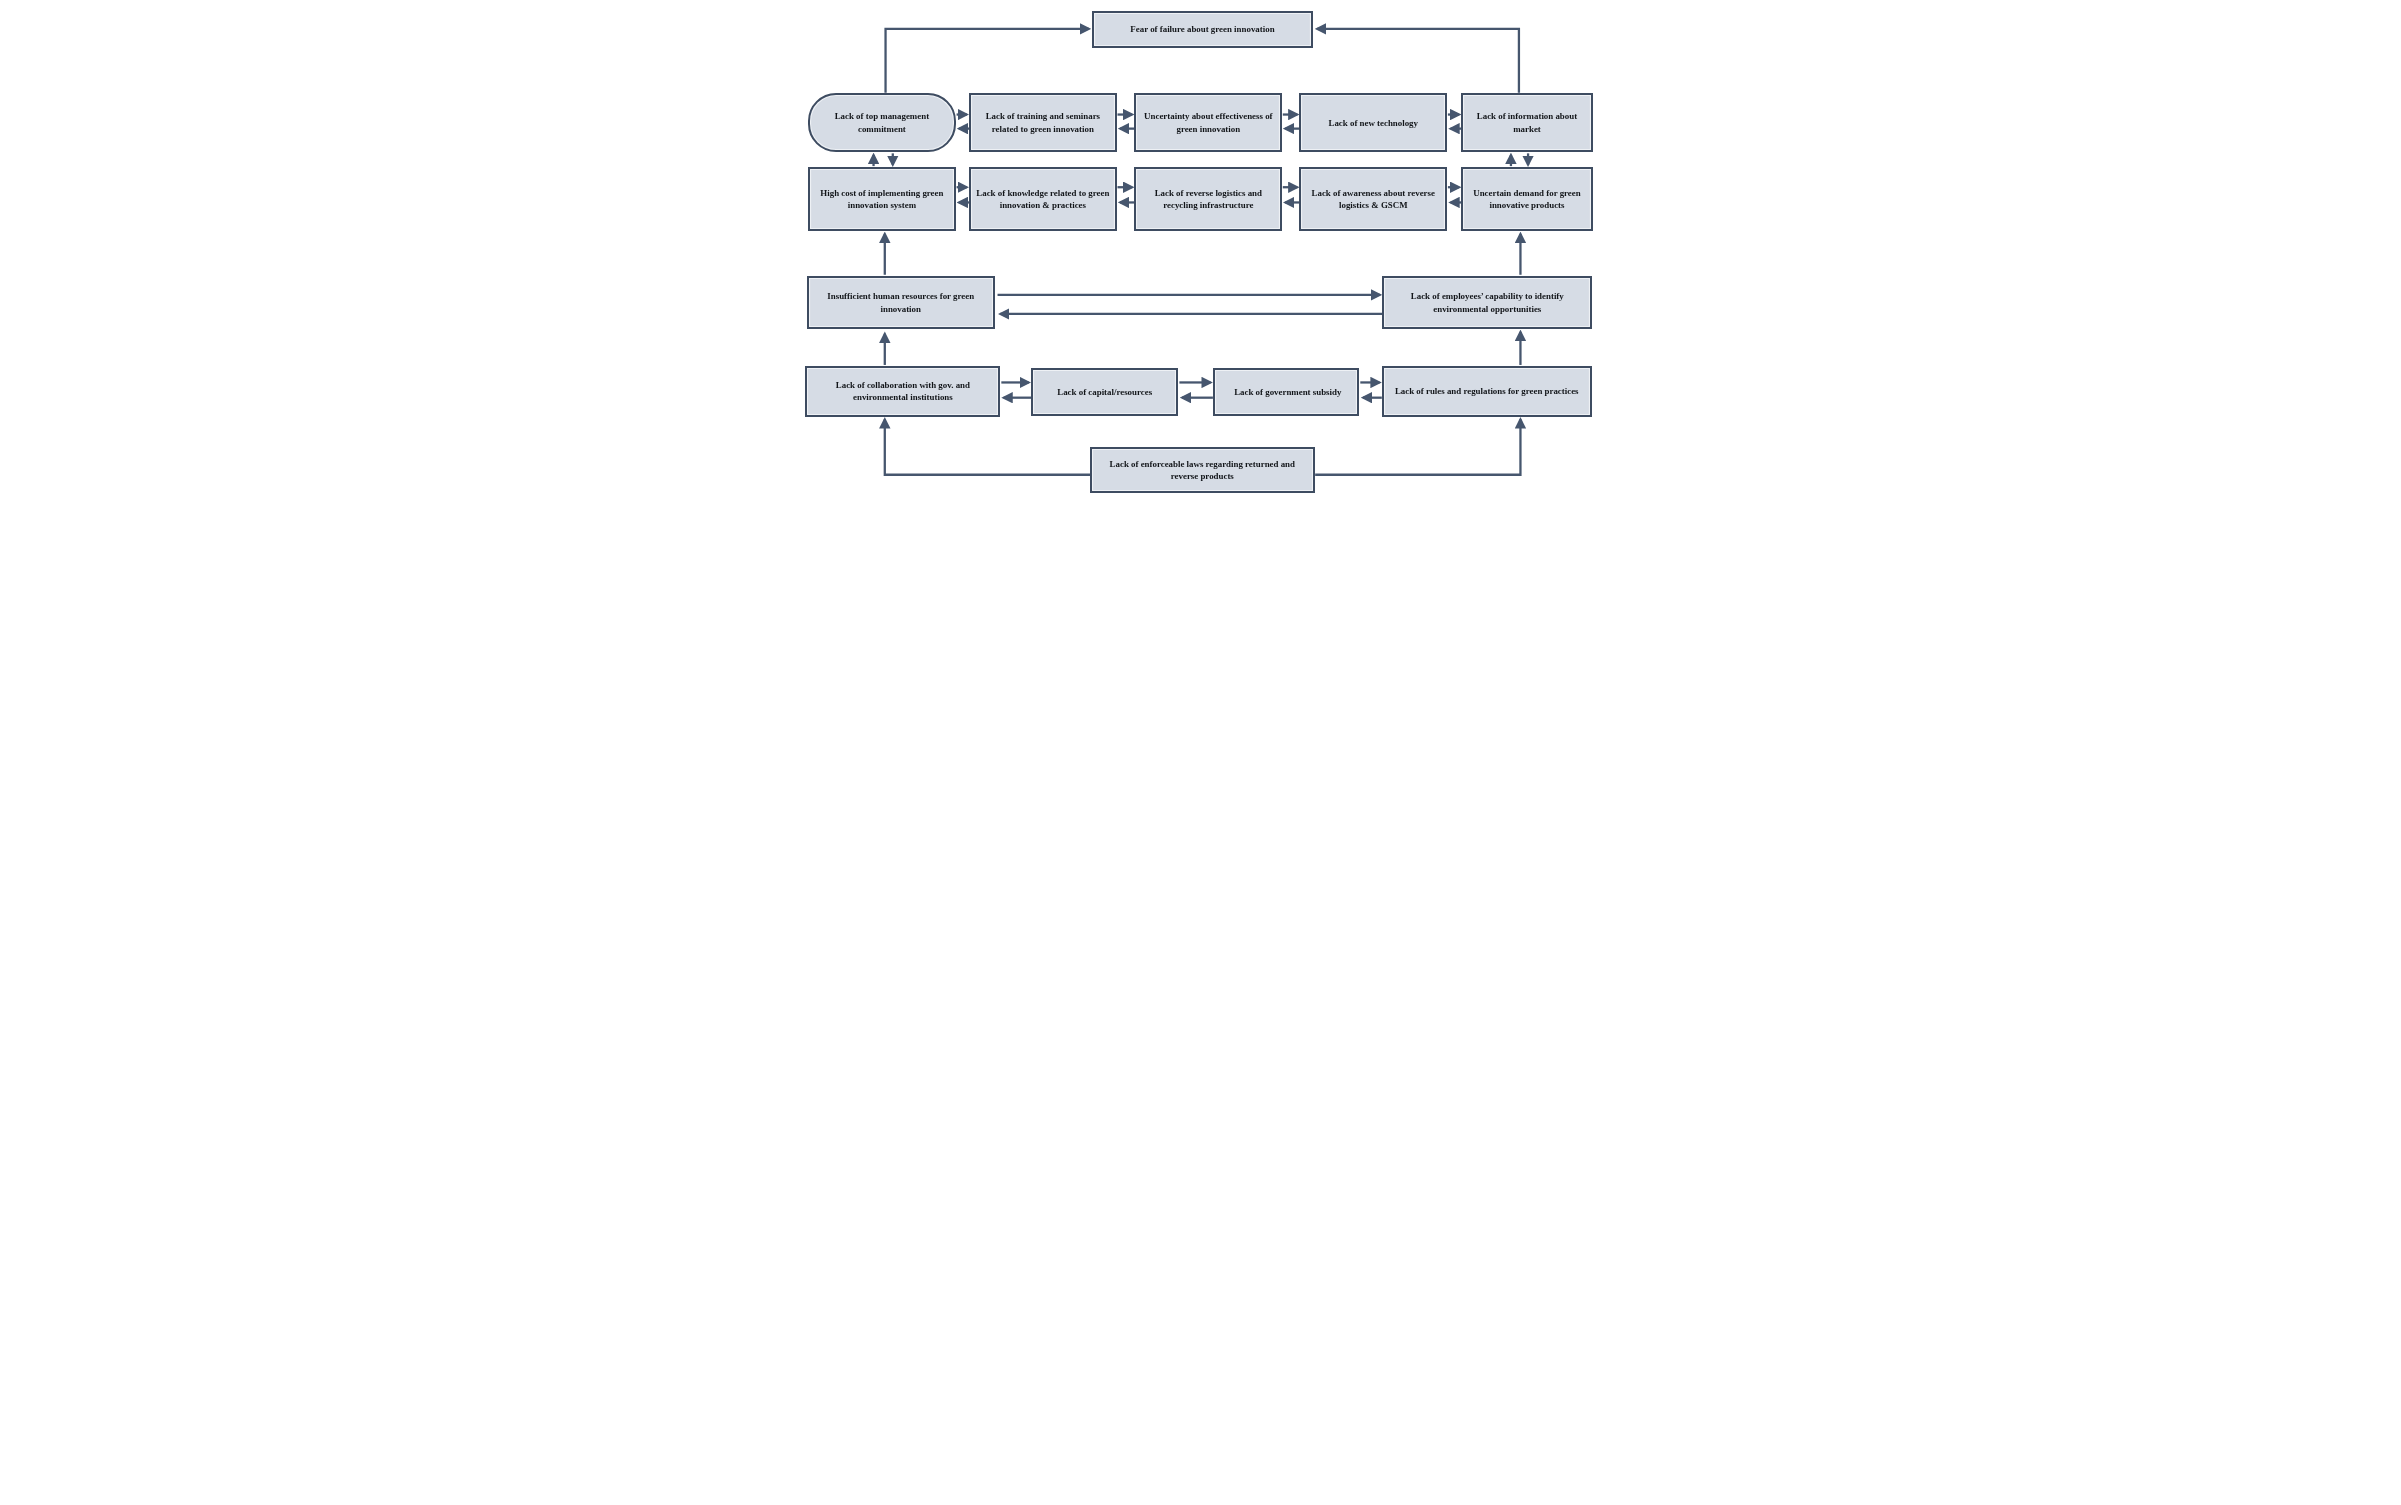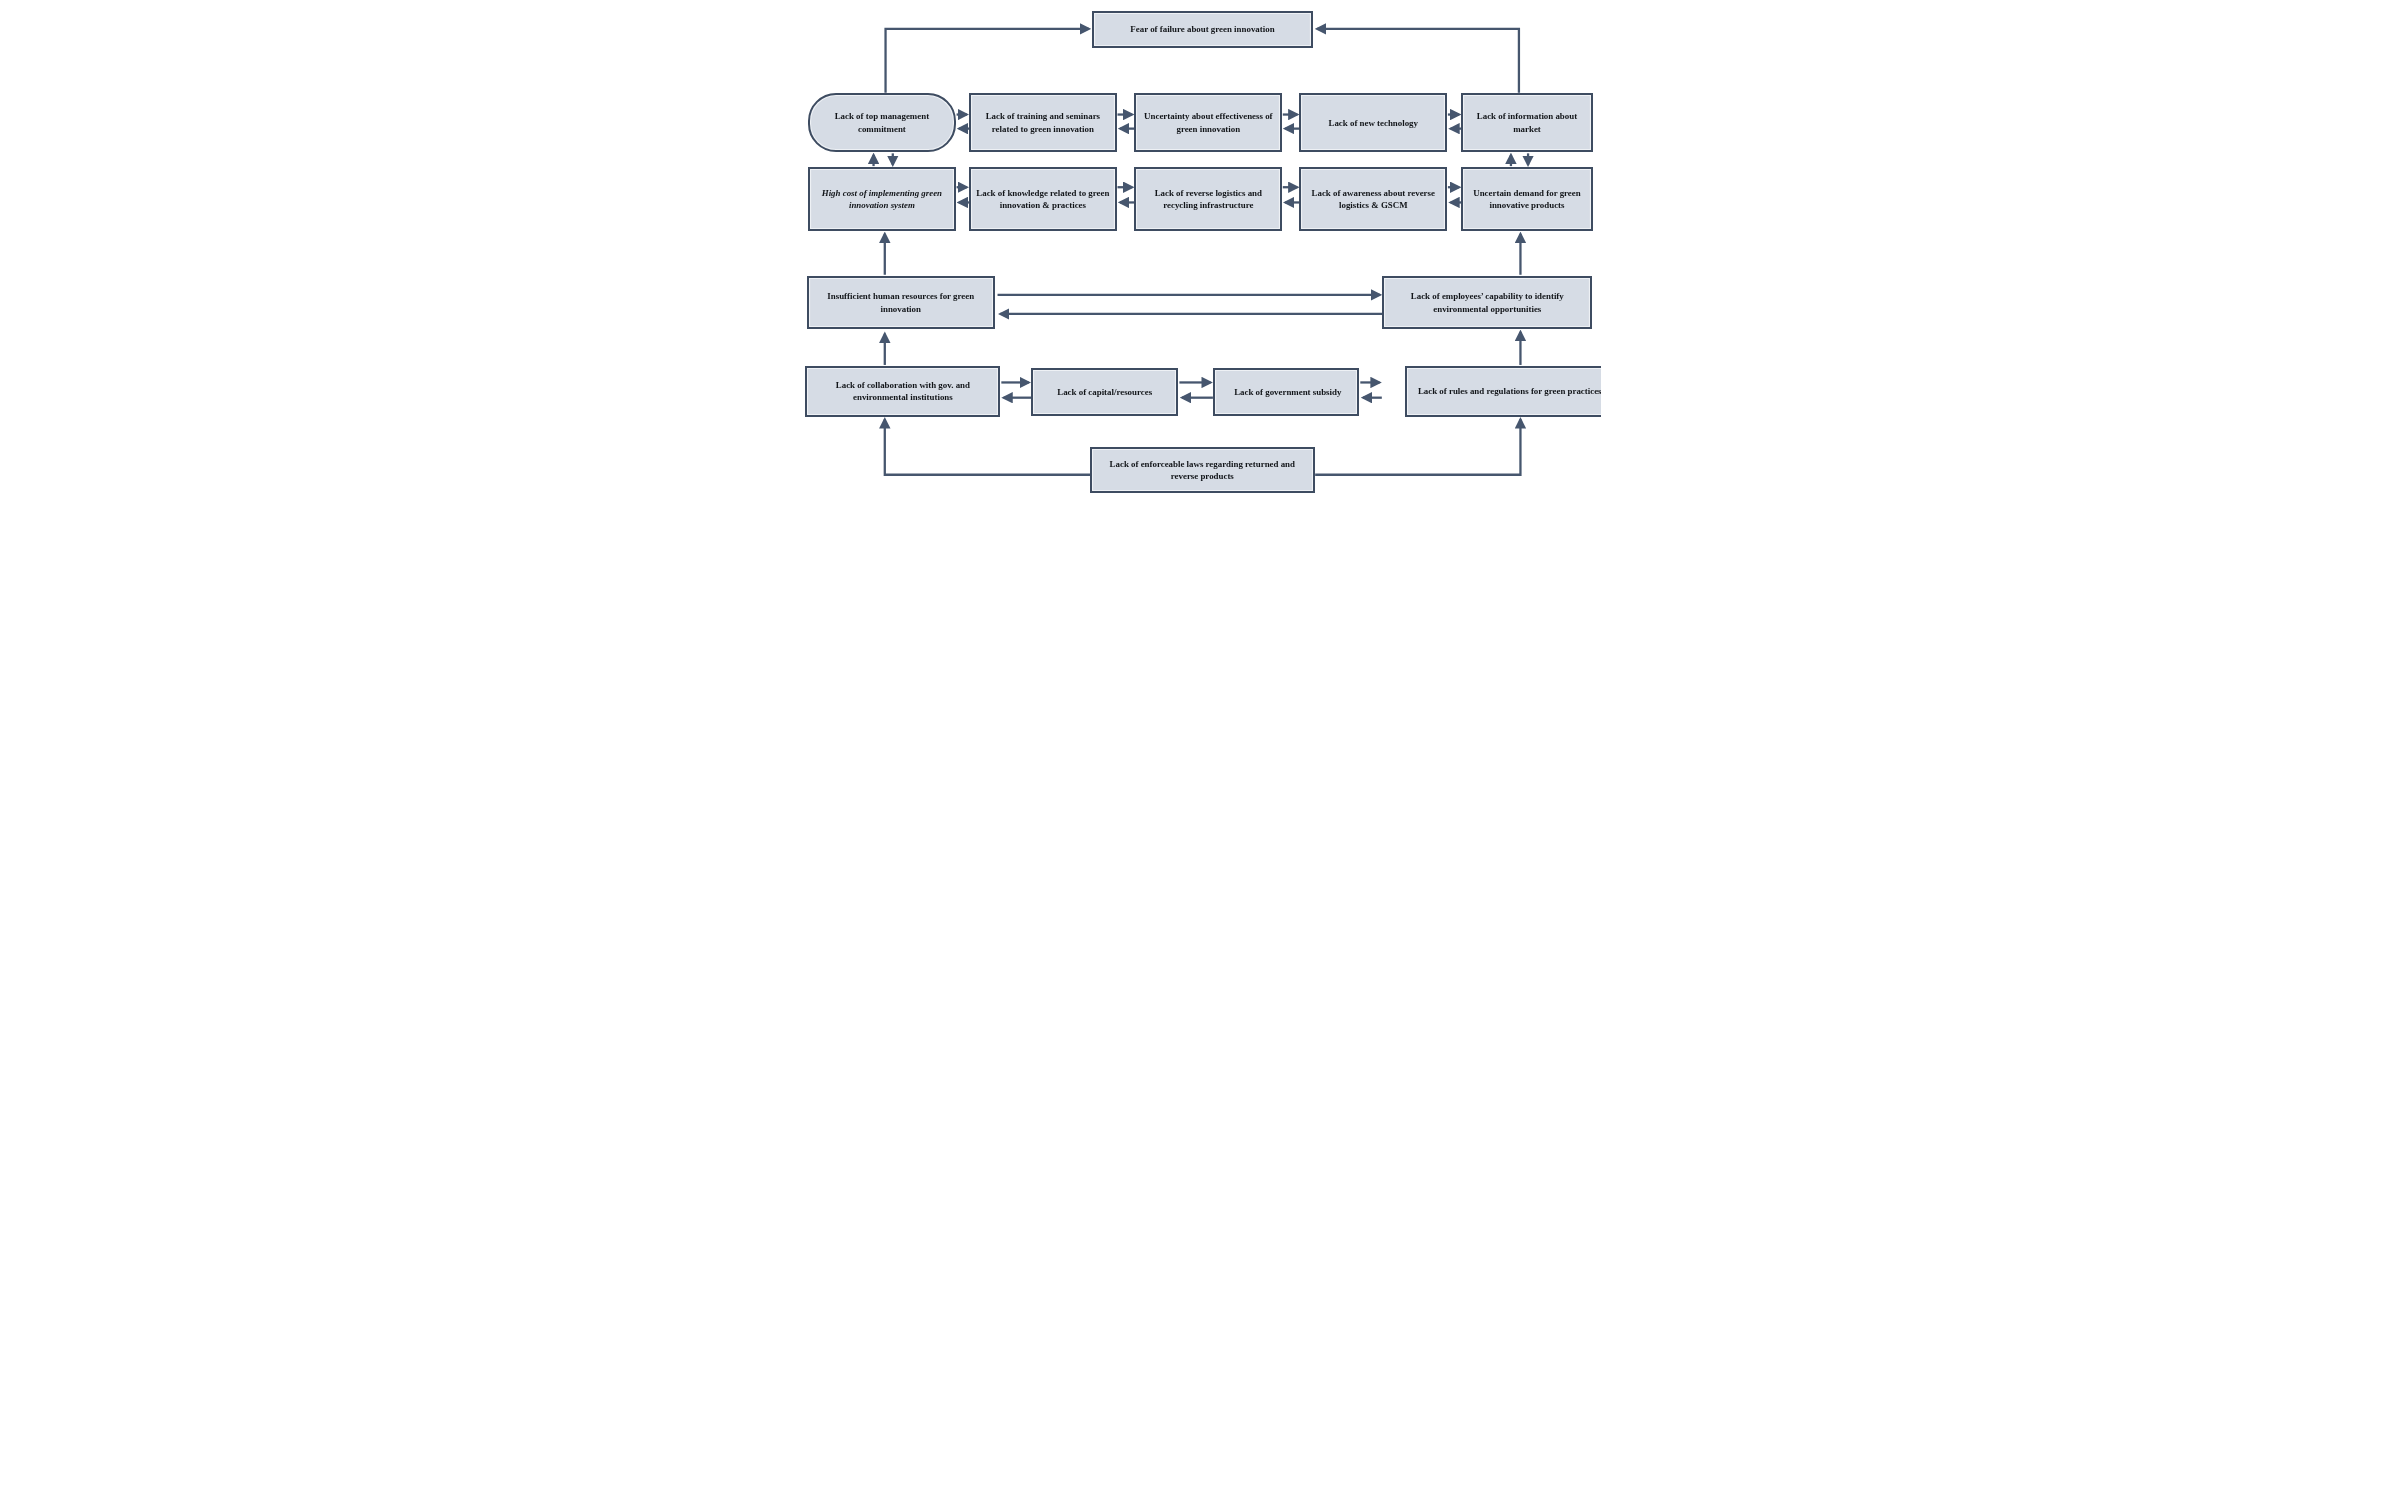--- a/index.html
+++ b/index.html
@@ -38,31 +38,31 @@
     color: #121519;
     padding: 1.1px 4.6px;
   }
   
   .n-fear        { left: 36.44%; top: 2.13%;  width: 27.61%; height: 7.37%; }
   .n-topmgmt     { left: 0.95%;  top: 18.61%; width: 18.45%; height: 11.77%; border-radius: 28px; }
   .n-training    { left: 21.07%; top: 18.61%; width: 18.45%; height: 11.77%; }
   .n-uncertainty { left: 41.73%; top: 18.61%; width: 18.50%; height: 11.77%; justify-content: flex-end; }
   .n-newtech     { left: 62.37%; top: 18.61%; width: 18.45%; height: 11.77%; }
   .n-infomarket  { left: 82.60%; top: 18.61%; width: 16.42%; height: 11.77%; }
-  .n-highcost    { left: 0.95%;  top: 33.42%; width: 18.45%; height: 12.72%; font-style: italic; }
+  .n-highcost    { left: 0.95%;  top: 33.42%; width: 18.45%; height: 12.72%; }
   .n-knowledge   { left: 21.07%; top: 33.42%; width: 18.45%; height: 12.72%; }
   .n-reverse     { left: 41.73%; top: 33.42%; width: 18.50%; height: 12.72%; }
   .n-awareness   { left: 62.37%; top: 33.42%; width: 18.45%; height: 12.72%; }
   .n-demand      { left: 82.60%; top: 33.42%; width: 16.42%; height: 12.72%; }
   .n-humanres    { left: 0.76%;  top: 55.07%; width: 23.54%; height: 10.63%; }
   .n-employees   { left: 72.72%; top: 55.07%; width: 26.26%; height: 10.63%; }
   .n-collab      { left: 0.60%;  top: 73.11%; width: 24.40%; height: 10.06%; }
   .n-capital     { left: 28.80%; top: 73.49%; width: 18.45%; height: 9.57%; }
   .n-subsidy     { left: 51.53%; top: 73.49%; width: 18.33%; height: 9.57%; padding-left: 8px; }
-  .n-rules       { left: 72.65%; top: 73.11%; width: 26.26%; height: 10.06%; margin-left: 23px; }
+  .n-rules       { left: 72.65%; top: 73.11%; width: 26.26%; height: 10.06%; }
   .n-laws        { left: 36.18%; top: 89.29%; width: 28.09%; height: 9.11%; }
 </style>
 </head>
 <body>
 
 <div class="canvas">
 
   <svg class="connectors" viewBox="0 0 4201 2633" preserveAspectRatio="none" aria-hidden="true">
     <defs>
       <marker id="arrow" viewBox="0 0 5 5" markerWidth="5" markerHeight="5" refX="4" refY="2.5" orient="auto" markerUnits="strokeWidth">

